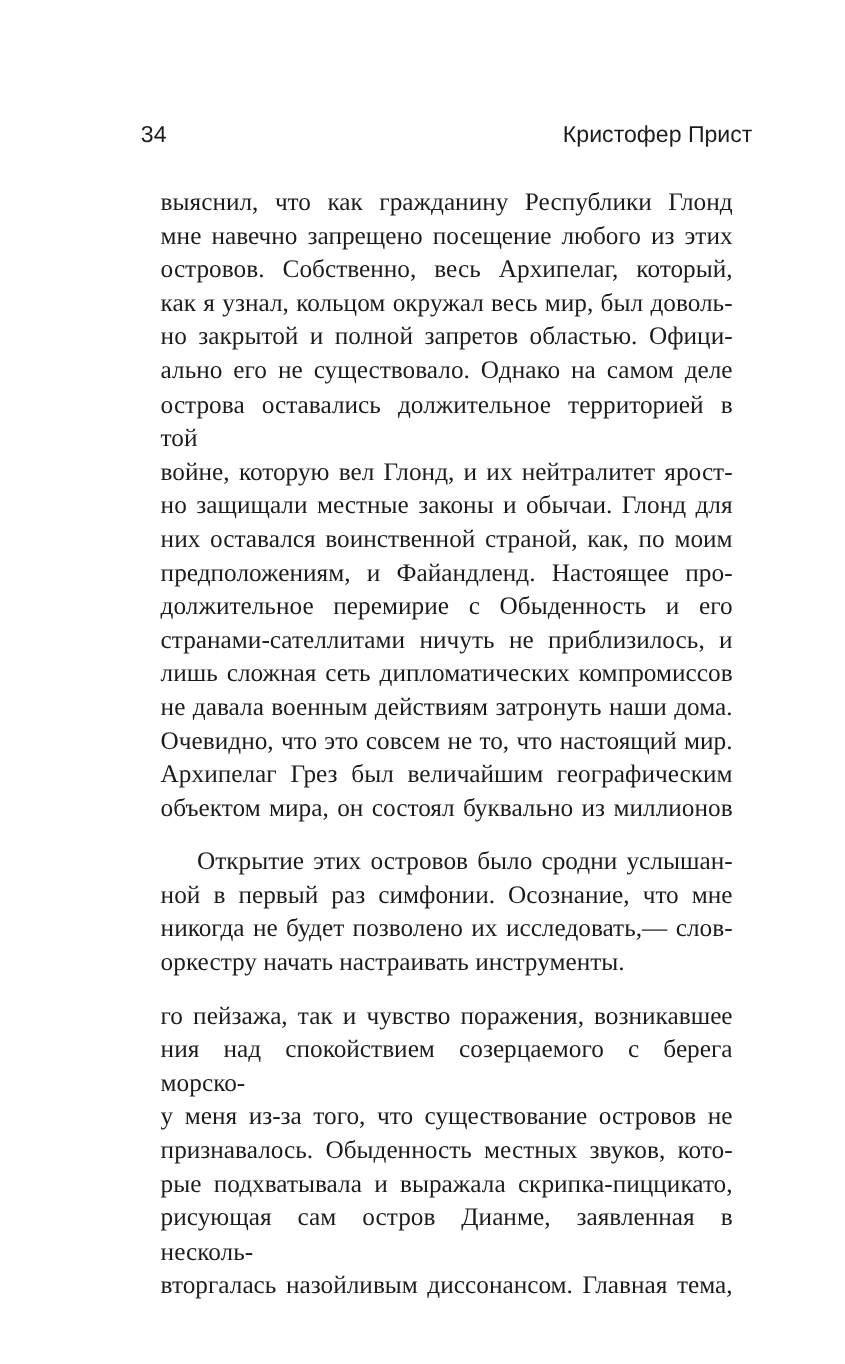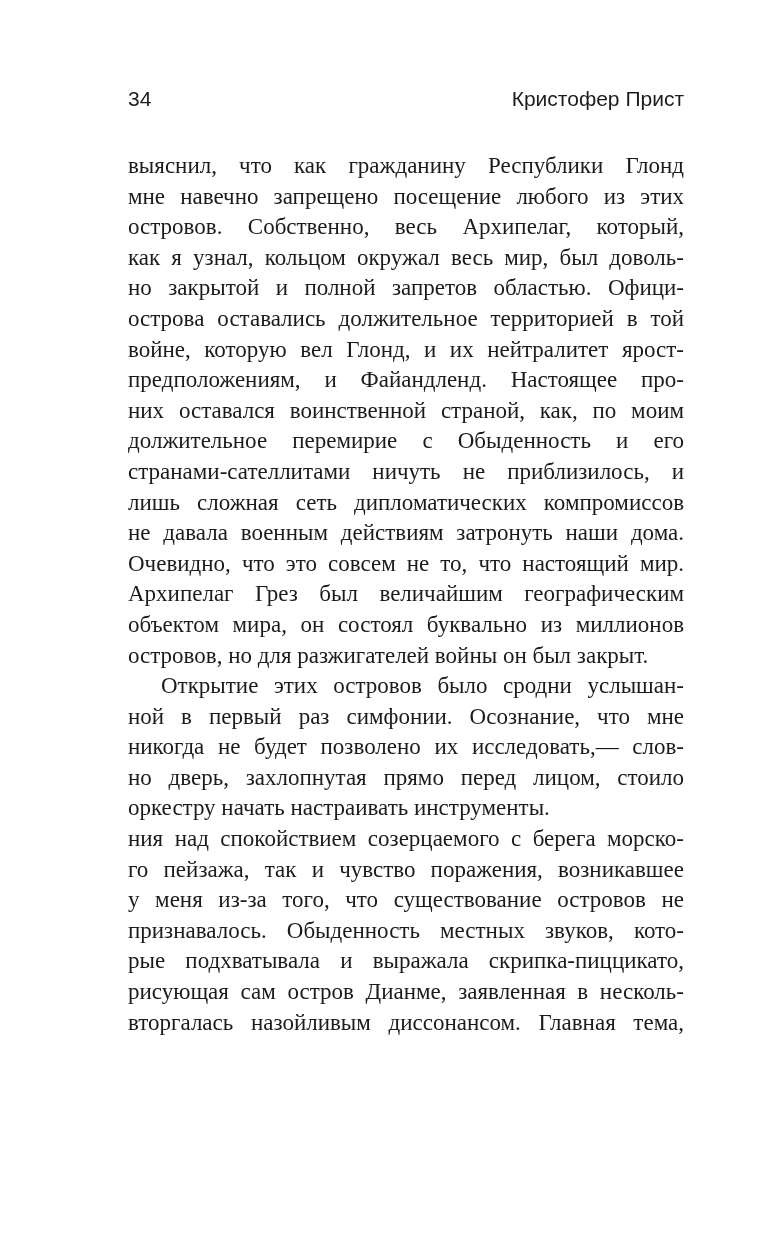--- a/index.html
+++ b/index.html
@@ -10,21 +10,21 @@
   .page {
     position: relative;
     width: 768px;
     height: 1240px;
     background: #ffffff;
     overflow: hidden;
     color: #1b1b1b;
   }
   .header {
     position: absolute;
-    top: 88px;
+    top: 112px;
     left: 128px;
     width: 556px;
     display: flex;
     justify-content: space-between;
     align-items: baseline;
     font-family: "Liberation Sans", "DejaVu Sans", sans-serif;
     font-size: 21px;
     line-height: 22px;
     color: #1c1c1c;
   }
@@ -32,21 +32,21 @@
     position: absolute;
     top: 151px;
     left: 128px;
     width: 556px;
     font-family: "Liberation Serif", "DejaVu Serif", serif;
     font-size: 23px;
     line-height: 30.6px;
     color: #1b1b1b;
   }
   .paragraph {
-    margin: 0;
+    margin: 18px;
     padding: 0;
     font-family: Liberation Serif, serif;
   }
   .line {
     text-align: justify;
     text-align-last: justify;
     white-space: normal;
   }
   .line.flush-left {
     text-align: left;
@@ -64,43 +64,43 @@
     <span>34</span>
     <span>Кристофер Прист</span>
   </div>
   <div class="text-block">
       <div class="paragraph">
         <div class="line">выяснил, что как гражданину Республики Глонд</div>
         <div class="line">мне навечно запрещено посещение любого из этих</div>
         <div class="line">островов. Собственно, весь Архипелаг, который,</div>
         <div class="line">как я узнал, кольцом окружал весь мир, был доволь-</div>
         <div class="line">но закрытой и полной запретов областью. Офици-</div>
+        <div class="line">ально его не существовало. Однако на самом деле</div>
         <div class="line">острова оставались должительное территорией в той</div>
         <div class="line">войне, которую вел Глонд, и их нейтралитет ярост-</div>
+        <div class="line">но защищали местные законы и обычаи. Глонд для</div>
+        <div class="line">них оставался воинственной страной, как, по моим</div>
         <div class="line">предположениям, и Файандленд. Настоящее про-</div>
-        <div class="line">них оставался воинственной страной, как, по моим</div>
         <div class="line">должительное перемирие с Обыденность и его</div>
         <div class="line">странами-сателлитами ничуть не приблизилось, и</div>
         <div class="line">лишь сложная сеть дипломатических компромиссов</div>
         <div class="line">не давала военным действиям затронуть наши дома.</div>
         <div class="line">Очевидно, что это совсем не то, что настоящий мир.</div>
         <div class="line">Архипелаг Грез был величайшим географическим</div>
         <div class="line">объектом мира, он состоял буквально из миллионов</div>
-        <div class="line flush-left">островов, но для разжигателей войны он был закрыт.</div>
       </div>
       <div class="paragraph">
         <div class="line indented">Открытие этих островов было сродни услышан-</div>
         <div class="line">ной в первый раз симфонии. Осознание, что мне</div>
         <div class="line">никогда не будет позволено их исследовать,— слов-</div>
-        <div class="line">но дверь, захлопнутая прямо перед лицом, стоило</div>
         <div class="line flush-left">оркестру начать настраивать инструменты.</div>
       </div>
       <div class="paragraph">
+        <div class="line">го пейзажа, так и чувство поражения, возникавшее</div>
         <div class="line">ния над спокойствием созерцаемого с берега морско-</div>
-        <div class="line">го пейзажа, так и чувство поражения, возникавшее</div>
         <div class="line">у меня из-за того, что существование островов не</div>
         <div class="line">признавалось. Обыденность местных звуков, кото-</div>
         <div class="line">рые подхватывала и выражала скрипка-пиццикато,</div>
         <div class="line">рисующая сам остров Дианме, заявленная в несколь-</div>
         <div class="line">вторгалась назойливым диссонансом. Главная тема,</div>
       </div>
     </div>
 </div>
 
 </body></html>

